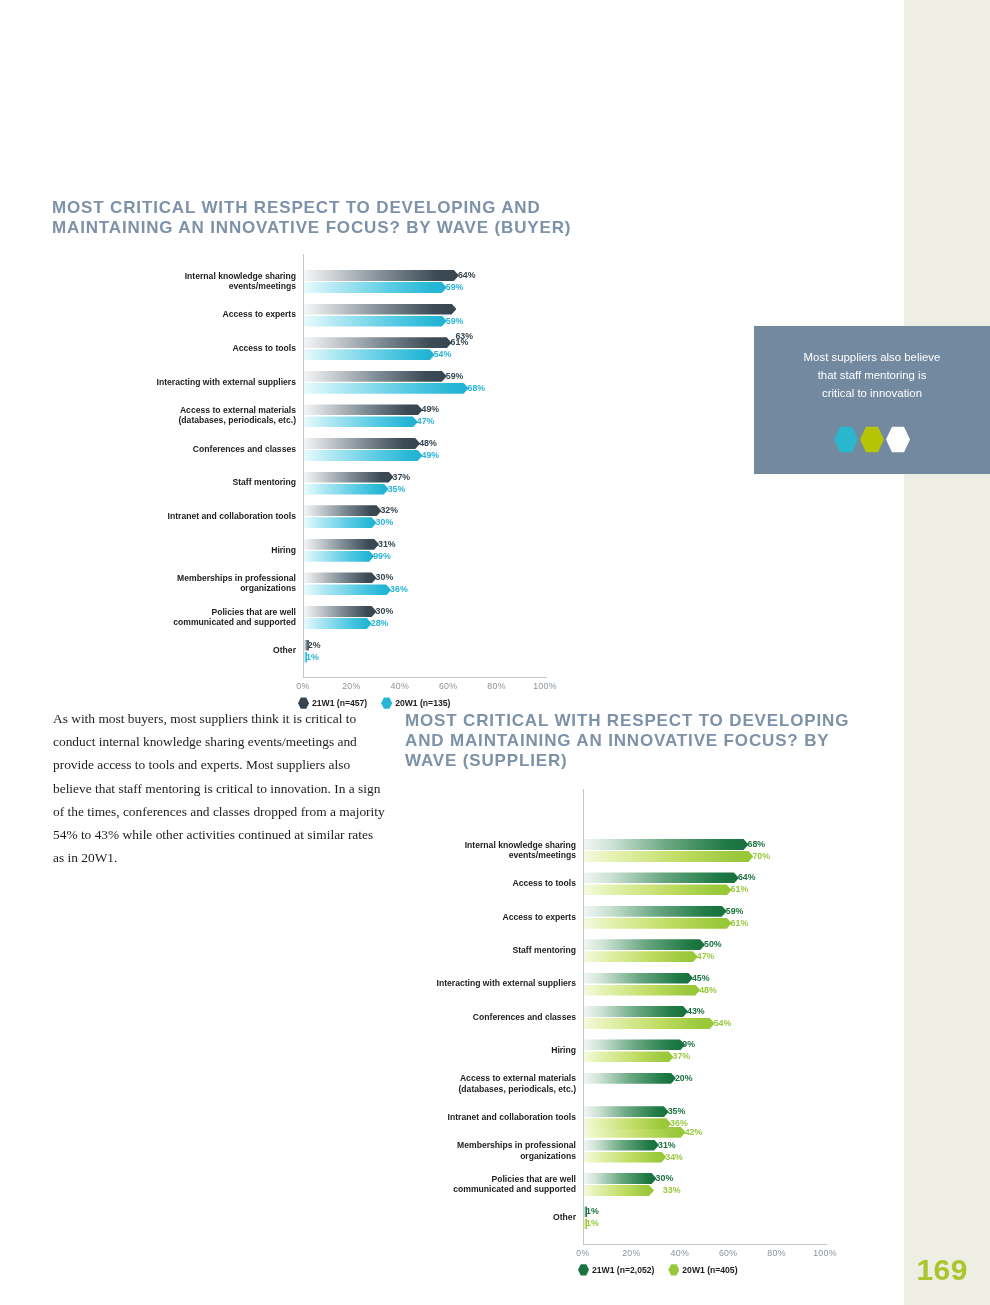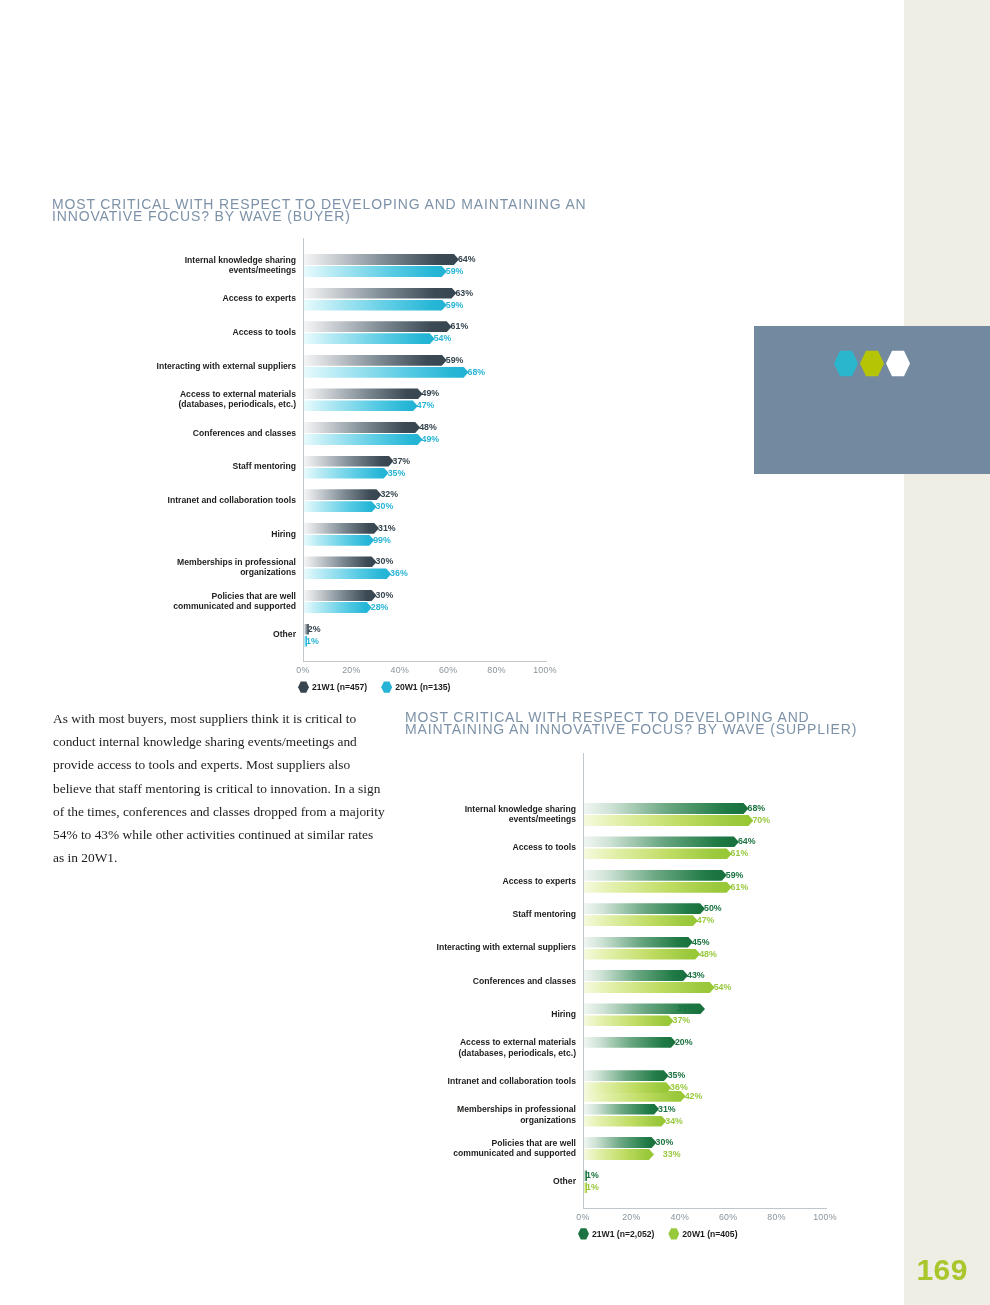--- a/index.html
+++ b/index.html
@@ -6,22 +6,22 @@
   body{
     width:990px;height:1305px;background:#ffffff;position:relative;overflow:hidden;
     font-family:"Liberation Sans",sans-serif;
   }
   .right-band{position:absolute;top:0;right:0;width:86px;height:1305px;background:#eeeee4;}
   .page-num{position:absolute;right:22px;bottom:18px;font-size:30px;font-weight:bold;color:#a9c62c;letter-spacing:0.5px;}
 
   
   .chart{position:absolute;}
   .chart-title{
-    font-size:14px;letter-spacing:0.85px;color:#7d92a8;font-weight:400;
-    line-height:12px;text-transform:uppercase;
+    font-size:17px;letter-spacing:0.85px;color:#7d92a8;font-weight:700;
+    line-height:20px;text-transform:uppercase;
   }
   .plot{position:relative;}
   .axis-line{position:absolute;left:0;top:0;width:1px;background:#bfc6cc;}
   .axis-base{position:absolute;left:0;height:1px;background:#bfc6cc;}
   .cat-label{
     position:absolute;text-align:right;font-size:8.6px;color:#1d1d1b;line-height:10.4px;
     font-weight:600;
   }
   .bar{position:absolute;height:11px;}
   .bar .fill{
@@ -84,21 +84,21 @@
       </div>
       <div class="bar b-light" style="left: 252px; top: 28px; width: 142.78px;">
         <div class="fill"></div>
         <div class="val" style="left: 141.78px;">59%</div>
       </div>
       <div class="cat-label" style="width: 150px; left: 94px; top: 55.4px;">
         <div>Access to experts</div>
       </div>
       <div class="bar b-dark" style="left: 252px; top: 49.6px; width: 152.46px;">
         <div class="fill"></div>
-        <div class="val" style="left: 151.46px;">63%</div>
+        <div class="val" style="left: 151.46px; margin-top: 27px;">63%</div>
       </div>
       <div class="bar b-light" style="left: 252px; top: 61.6px; width: 142.78px;">
         <div class="fill"></div>
         <div class="val" style="left: 141.78px;">59%</div>
       </div>
       <div class="cat-label" style="width: 150px; left: 94px; top: 89px;">
         <div>Access to tools</div>
       </div>
       <div class="bar b-dark" style="left: 252px; top: 83.2px; width: 147.62px;">
         <div class="fill"></div>
@@ -223,20 +223,25 @@
         </div>
         <div class="item">
           <span class="hex" style="background: rgb(39, 180, 214);"></span>
           <span>20W1 (n=135)</span>
         </div>
       </div>
     </div>
 </div>
 
 <div class="callout" style="left: 754px; top: 326px; width: 236px; height: 148px; background: rgb(115, 137, 160);">
+  <div class="ctext">
+      <div>Most suppliers also believe</div>
+      <div>that staff mentoring is</div>
+      <div>critical to innovation</div>
+    </div>
   <div class="hexrow">
     <span class="hex" style="background: rgb(42, 183, 206);"></span>
     <span class="hex" style="background: rgb(181, 196, 5);"></span>
     <span class="hex" style="background: rgb(255, 255, 255);"></span>
   </div>
 </div>
 
 <div class="body-copy" style="left:53px;top:707px;width:334px;">As with most buyers, most suppliers think it is critical to conduct internal knowledge sharing events/meetings and provide access to tools and experts. Most suppliers also believe that staff mentoring is critical to innovation. In a sign of the times, conferences and classes dropped from a majority 54% to 43% while other activities continued at similar rates as in 20W1.</div>
 
 <div class="chart" id="chart-supplier" style="left:405px;top:711px;width:470px;">
@@ -307,21 +312,21 @@
         <div class="fill"></div>
         <div class="val" style="left: 103.06px;">43%</div>
       </div>
       <div class="bar s-light" style="left: 179px; top: 229px; width: 130.68px;">
         <div class="fill"></div>
         <div class="val" style="left: 129.68px;">54%</div>
       </div>
       <div class="cat-label" style="width: 152px; left: 19px; top: 256.2px;">
         <div>Hiring</div>
       </div>
-      <div class="bar s-dark" style="left: 179px; top: 250.4px; width: 101px; padding-left: 20px;">
+      <div class="bar s-dark" style="left: 179px; top: 250.4px; width: 101px;">
         <div class="fill"></div>
         <div class="val" style="left: 93.38px;">39%</div>
       </div>
       <div class="bar s-light" style="left: 179px; top: 262.4px; width: 89.54px;">
         <div class="fill"></div>
         <div class="val" style="left: 88.54px;">37%</div>
       </div>
       <div class="cat-label" style="width: 152px; left: 19px; top: 284.4px;">
         <div>Access to external materials</div>
         <div>(databases, periodicals, etc.)</div>

